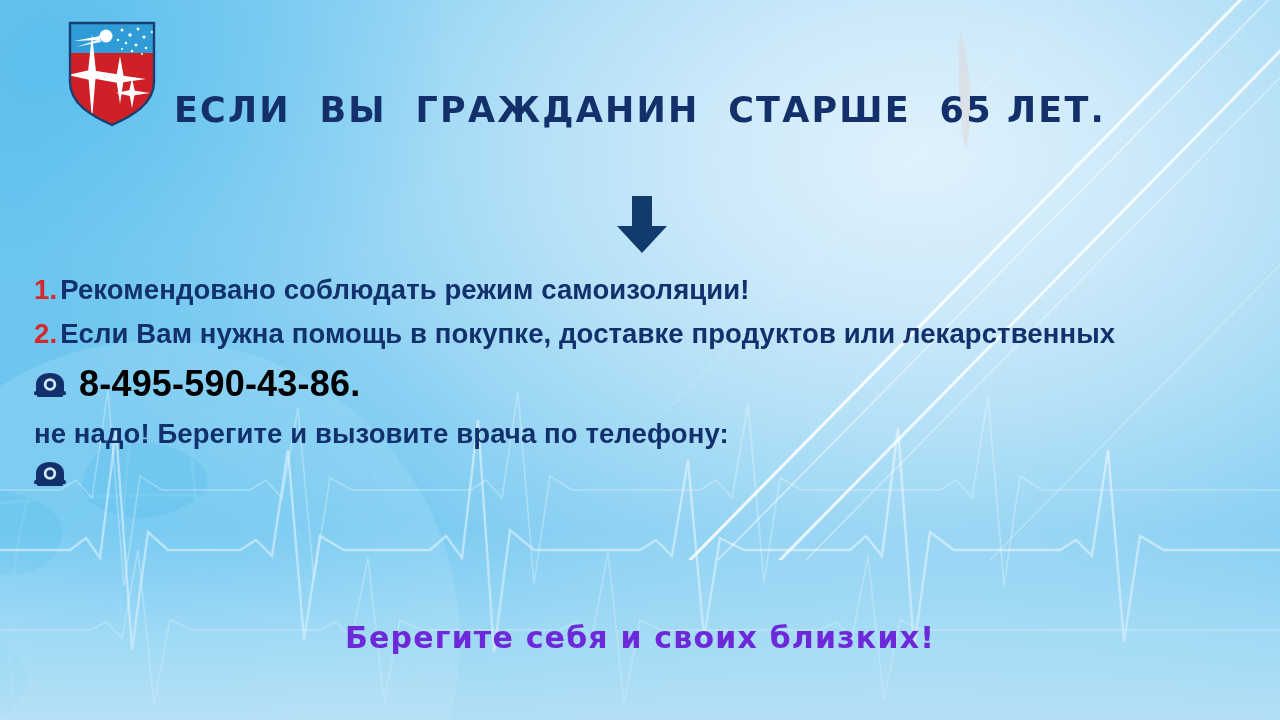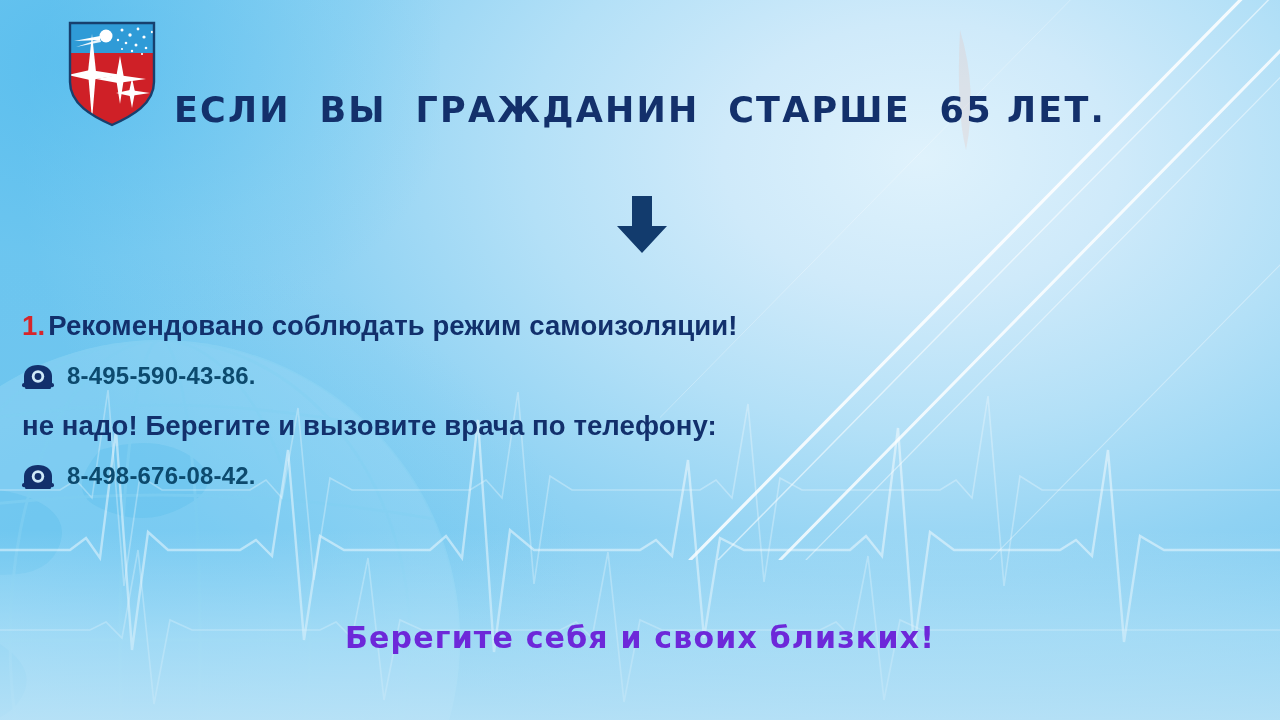--- a/index.html
+++ b/index.html
@@ -104,24 +104,23 @@
     position: absolute;
     left: 615px;
     top: 196px;
     width: 54px;
     height: 58px;
   }
 
   
   .body-block {
     position: absolute;
-    left: 22px;
+    left: 34px;
     top: 268px;
     width: 1228px;
-    margin-top: 36px;
   }
   .line {
     color: #12306c;
     font-family: "Liberation Sans", sans-serif;
     font-weight: bold;
     font-size: 27.5px;
     line-height: 44px;
     white-space: nowrap;
     letter-spacing: 0.1px;
   }
@@ -138,24 +137,24 @@
   }
   .phone-icon {
     display: inline-block;
     width: 32px;
     height: 26px;
     flex: 0 0 auto;
     position: relative;
     top: 1px;
   }
   .phone-num {
-    color: #0c4a6e;
+    color: #000000;
     font-family: "Liberation Sans", sans-serif;
     font-weight: bold;
-    font-size: 24px;
+    font-size: 36px;
     letter-spacing: 0.2px;
   }
   .spacer-sm { height: 4px; }
 
   
   .closing {
     position: absolute;
     left: 0; right: 0;
     top: 620px;
     text-align: center;
@@ -287,20 +286,23 @@
   <svg class="arrow" viewBox="0 0 54 58">
     <path d="M17 0 H37 V30 H52 L27 57 L2 30 H17 Z" fill="#123b6d"></path>
   </svg>
 
   <div class="body-block">
 
     <div class="line">
       <span class="num">1.</span><span>Рекомендовано соблюдать режим самоизоляции!</span>
     </div>
 
+    <div class="line">
+      <span class="num">2.</span><span>Если Вам нужна помощь в покупке, доставке продуктов или лекарственных</span>
+    </div>
 
     <div class="spacer-sm"></div>
 
     <div class="phone-line">
       <svg class="phone-icon" viewBox="0 0 32 26">
         <path d="M16 1 C8 1 2 5.5 2 12 v7 h28 v-7 C30 5.5 24 1 16 1 Z" fill="#12306c"></path>
         <circle cx="16" cy="12.5" r="6.2" fill="#cfe9f8"></circle>
         <circle cx="16" cy="12.5" r="3.4" fill="#12306c"></circle>
         <rect x="0" y="19" width="32" height="4.2" rx="2" fill="#12306c"></rect>
         <rect x="3" y="22.4" width="26" height="2.6" rx="1.2" fill="#12306c"></rect>
@@ -315,20 +317,19 @@
     <div class="spacer-sm"></div>
 
     <div class="phone-line">
       <svg class="phone-icon" viewBox="0 0 32 26">
         <path d="M16 1 C8 1 2 5.5 2 12 v7 h28 v-7 C30 5.5 24 1 16 1 Z" fill="#12306c"></path>
         <circle cx="16" cy="12.5" r="6.2" fill="#cfe9f8"></circle>
         <circle cx="16" cy="12.5" r="3.4" fill="#12306c"></circle>
         <rect x="0" y="19" width="32" height="4.2" rx="2" fill="#12306c"></rect>
         <rect x="3" y="22.4" width="26" height="2.6" rx="1.2" fill="#12306c"></rect>
       </svg>
-      <span class="phone-num">8-498-676-08-42.</span>
     </div>
 
   </div>
 
   <div class="closing">Берегите себя и своих близких!</div>
 
 </div>
 
 </body></html>

